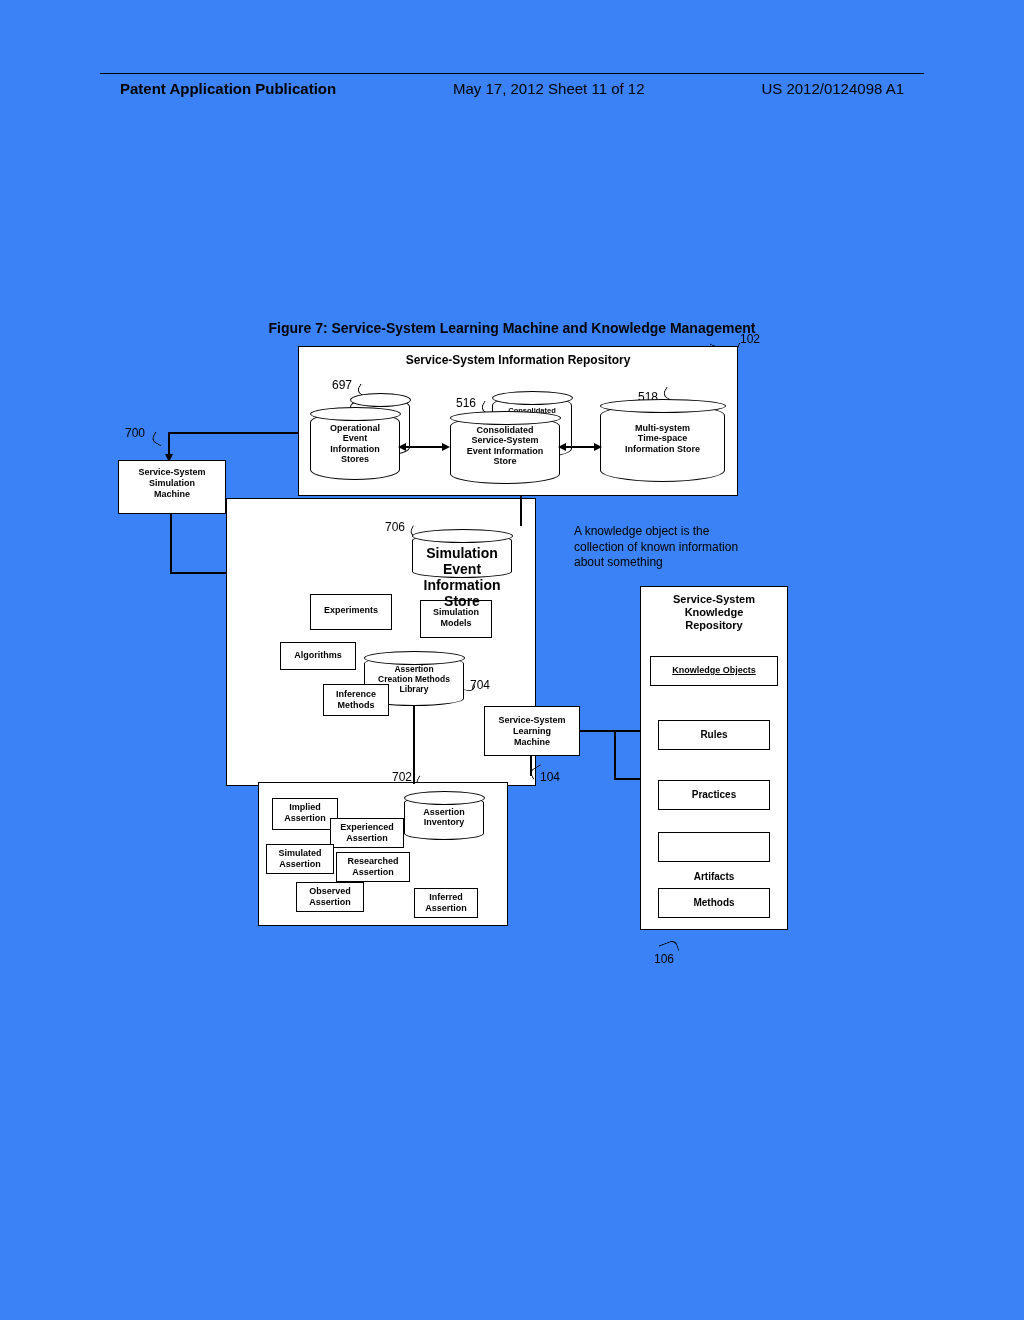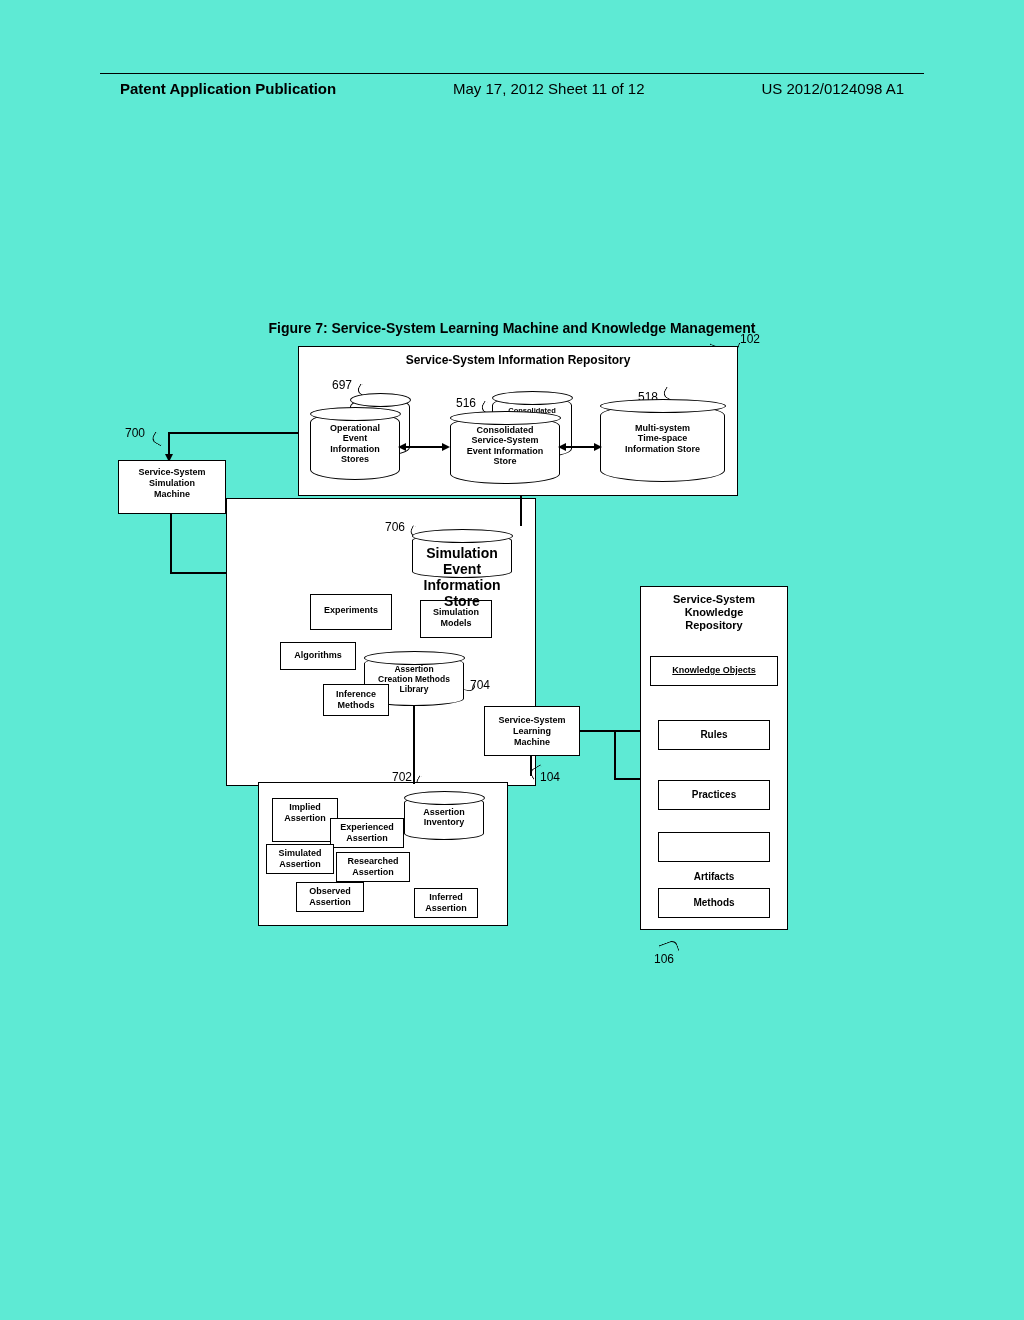--- a/index.html
+++ b/index.html
@@ -7,21 +7,21 @@
     margin: 0;
     background: #fff;
     font-family: Arial, Helvetica, sans-serif;
     color: #000;
     width: 1024px;
   }
   .page {
     width: 1024px;
     height: 1320px;
     position: relative;
-    background: #5eead4;
+    background: #3b82f6;
   }
   .header {
     position: absolute;
     top: 80px;
     left: 0;
     width: 1024px;
     display: flex;
     justify-content: space-between;
     padding: 0 120px 0 120px;
     font-size: 15px;
@@ -259,21 +259,21 @@
   <div class="line line-h" style="top:730px; left:580px; width:60px;"></div>
   <div class="line line-v" style="top:730px; left:614px; height:48px;"></div>
   <div class="line line-h" style="top:778px; left:614px; width:26px;"></div>
 
   <div class="box bord" style="top:782px; left:258px; width:250px; height:144px;"></div>
 
   <div class="cyl" style="top:796px; left:404px; width:80px; height:44px; z-index:2;">
     <div class="cyl-label" style="top:10px;">Assertion<br>Inventory</div>
   </div>
 
-  <div class="box bord" style="top:798px; left:272px; width:66px; height:44px;">
+  <div class="box bord" style="top:798px; left:272px; width:66px; height:32px;">
     <div class="label label-sm" style="top:3px; width:100%;">Implied<br>Assertion</div>
   </div>
 
   <div class="box bord" style="top:818px; left:330px; width:74px; height:30px;">
     <div class="label label-sm" style="top:3px; width:100%;">Experienced<br>Assertion</div>
   </div>
 
   <div class="box bord" style="top:844px; left:266px; width:68px; height:30px;">
     <div class="label label-sm" style="top:3px; width:100%;">Simulated<br>Assertion</div>
   </div>
@@ -285,20 +285,21 @@
   <div class="box bord" style="top:882px; left:296px; width:68px; height:30px;">
     <div class="label label-sm" style="top:3px; width:100%;">Observed<br>Assertion</div>
   </div>
 
   <div class="box bord" style="top:888px; left:414px; width:64px; height:30px;">
     <div class="label label-sm" style="top:3px; width:100%;">Inferred<br>Assertion</div>
   </div>
 
   <div class="line line-v" style="top:706px; left:413px; height:78px;"></div>
 
+  <div class="annot" style="top:524px; left:574px; width:220px;">A knowledge object is the<br>collection of known information<br>about something</div>
 
   <div class="box bord" style="top:586px; left:640px; width:148px; height:344px;">
     <div class="label label-lg" style="top:6px; width:100%; font-size:11px;">Service-System<br>Knowledge<br>Repository</div>
   </div>
 
   <div class="box bord" style="top:656px; left:650px; width:128px; height:30px;">
     <div class="label label-sm" style="top:8px; width:100%;text-decoration:underline;">Knowledge Objects</div>
   </div>
 
   <div class="box bord" style="top:720px; left:658px; width:112px; height:30px;">

